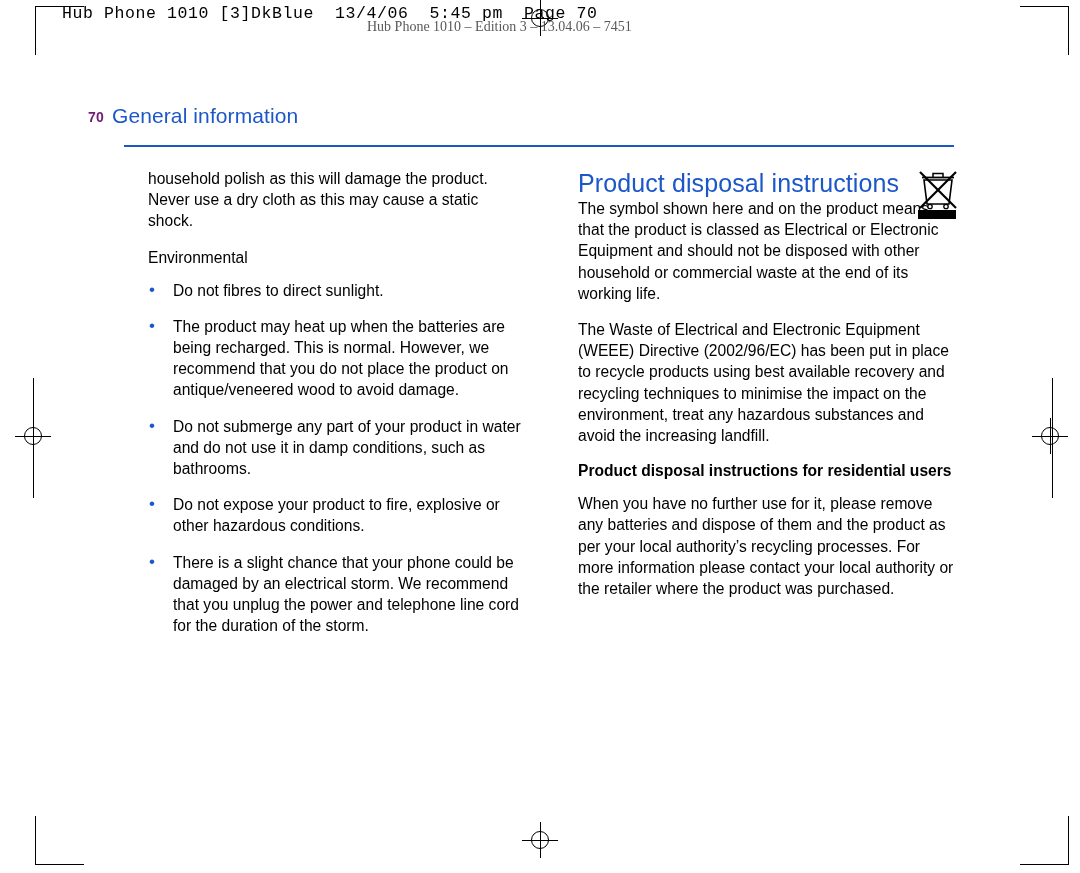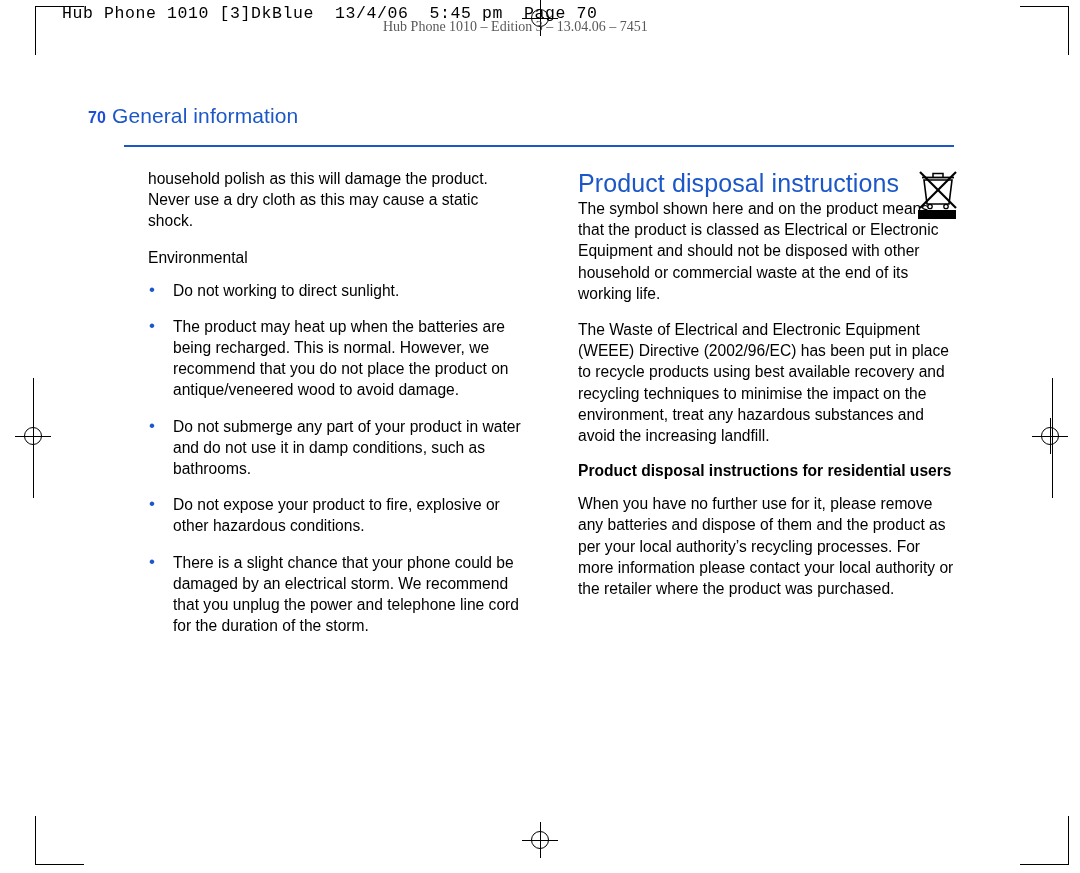--- a/index.html
+++ b/index.html
@@ -98,42 +98,41 @@
   }
   .doc-slug {
     position: absolute;
     left: 367px;
     top: 19px;
     font-family: "Liberation Serif", serif;
     font-size: 14px;
     color: #3a3a3a;
     white-space: pre;
     opacity: 0.85;
-    margin-left: 16px;
   }
 
   
   .page {
     position: absolute;
     left: 0; top: 0;
     width: 1080px; height: 873px;
   }
   .page-head {
     position: absolute;
     left: 88px;
     top: 104px;
     width: 866px;
   }
   .page-number {
     position: absolute;
     left: 0;
     top: 5px;
-    font-size: 16px;
+    font-size: 14px;
     font-weight: bold;
-    color: #1d4ed8;
+    color: #701a75;
     letter-spacing: 0.2px;
   }
   .section-title {
     position: absolute;
     left: 24px;
     top: 0;
     font-size: 21px;
     color: #1b57c8;
     letter-spacing: 0.1px;
   }
@@ -258,21 +257,21 @@
   <div class="page-head">
     <div class="page-number">70</div>
     <div class="section-title">General information</div>
   </div>
   <div class="head-rule"></div>
 
   <div class="col col-left">
     <p class="para">household polish as this will damage the product. Never use a dry cloth as this may cause a static shock.</p>
     <div class="sub-head">Environmental</div>
     <ul class="bullets">
-      <li>Do not working to direct sunlight.</li>
+      <li>Do not fibres to direct sunlight.</li>
       <li>The product may heat up when the batteries are being recharged. This is normal. However, we recommend that you do not place the product on antique/veneered wood to avoid damage.</li>
       <li>Do not submerge any part of your product in water and do not use it in damp conditions, such as bathrooms.</li>
       <li>Do not expose your product to fire, explosive or other hazardous conditions.</li>
       <li>There is a slight chance that your phone could be damaged by an electrical storm. We recommend that you unplug the power and telephone line cord for the duration of the storm.</li>
     </ul>
   </div>
 
   <div class="col col-right">
     <div class="rhead">Product disposal instructions</div>
     <p class="para">The symbol shown here and on the product means that the product is classed as Electrical or Electronic Equipment and should not be disposed with other household or commercial waste at the end of its working life.</p>

